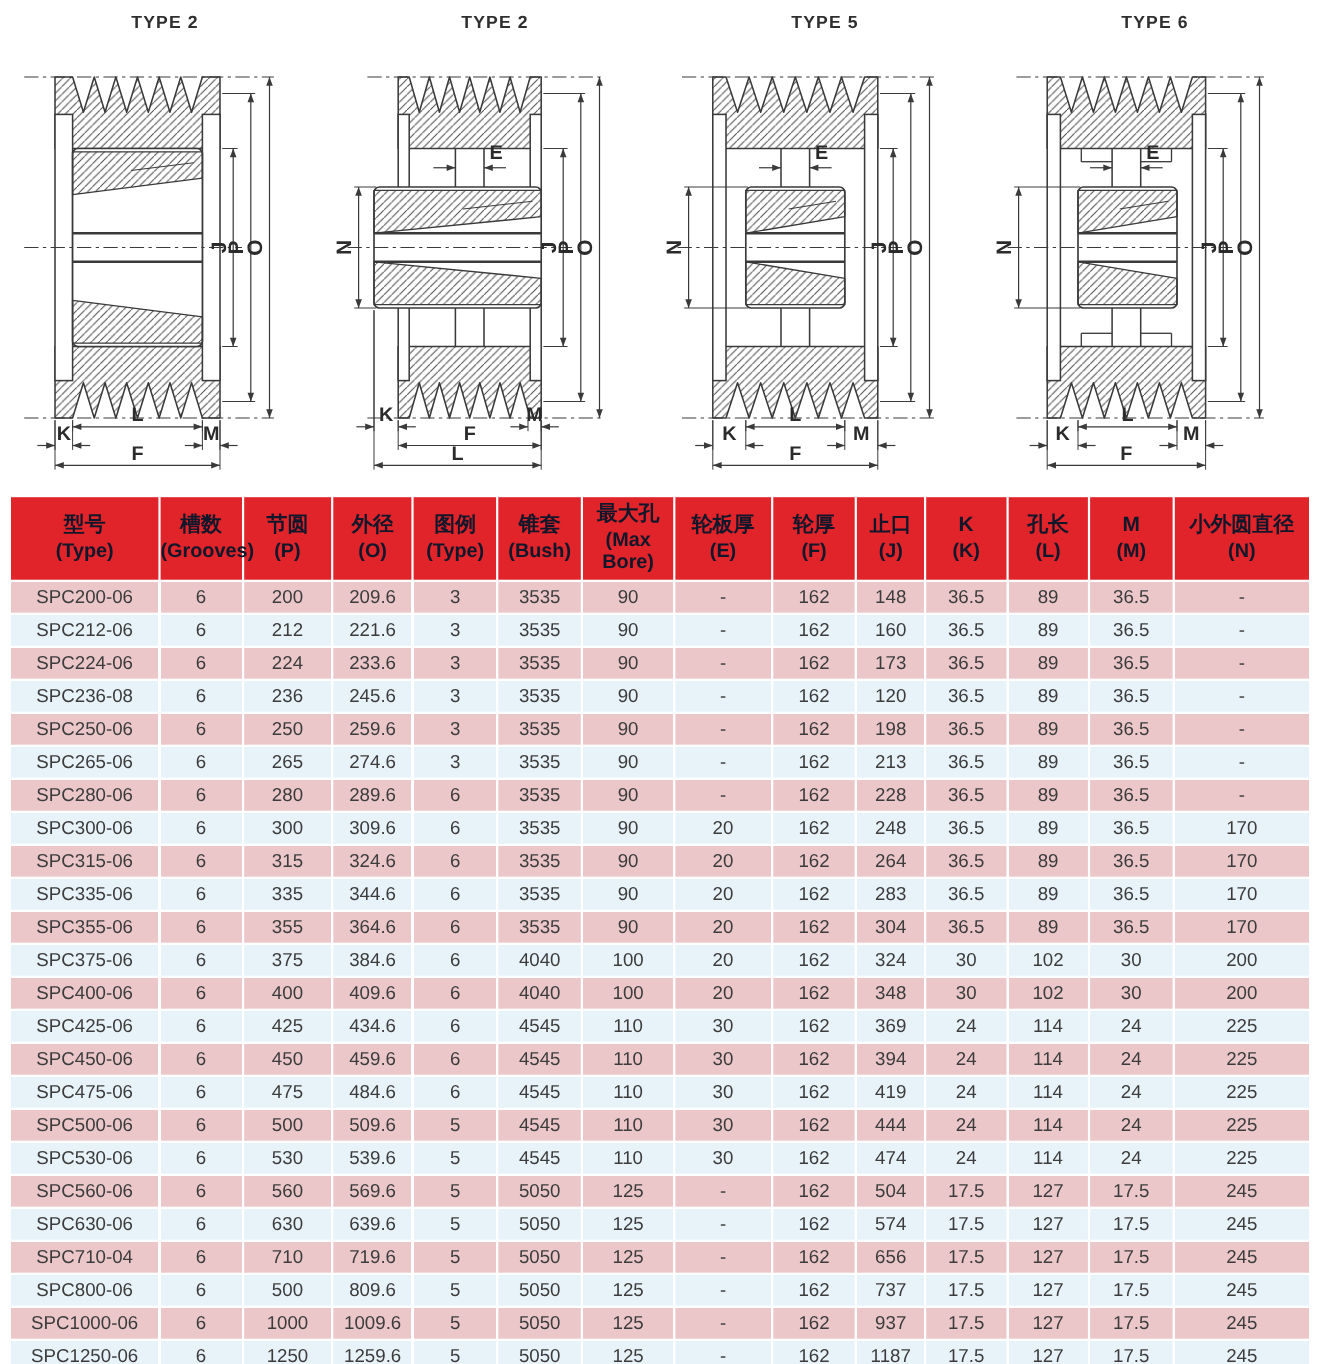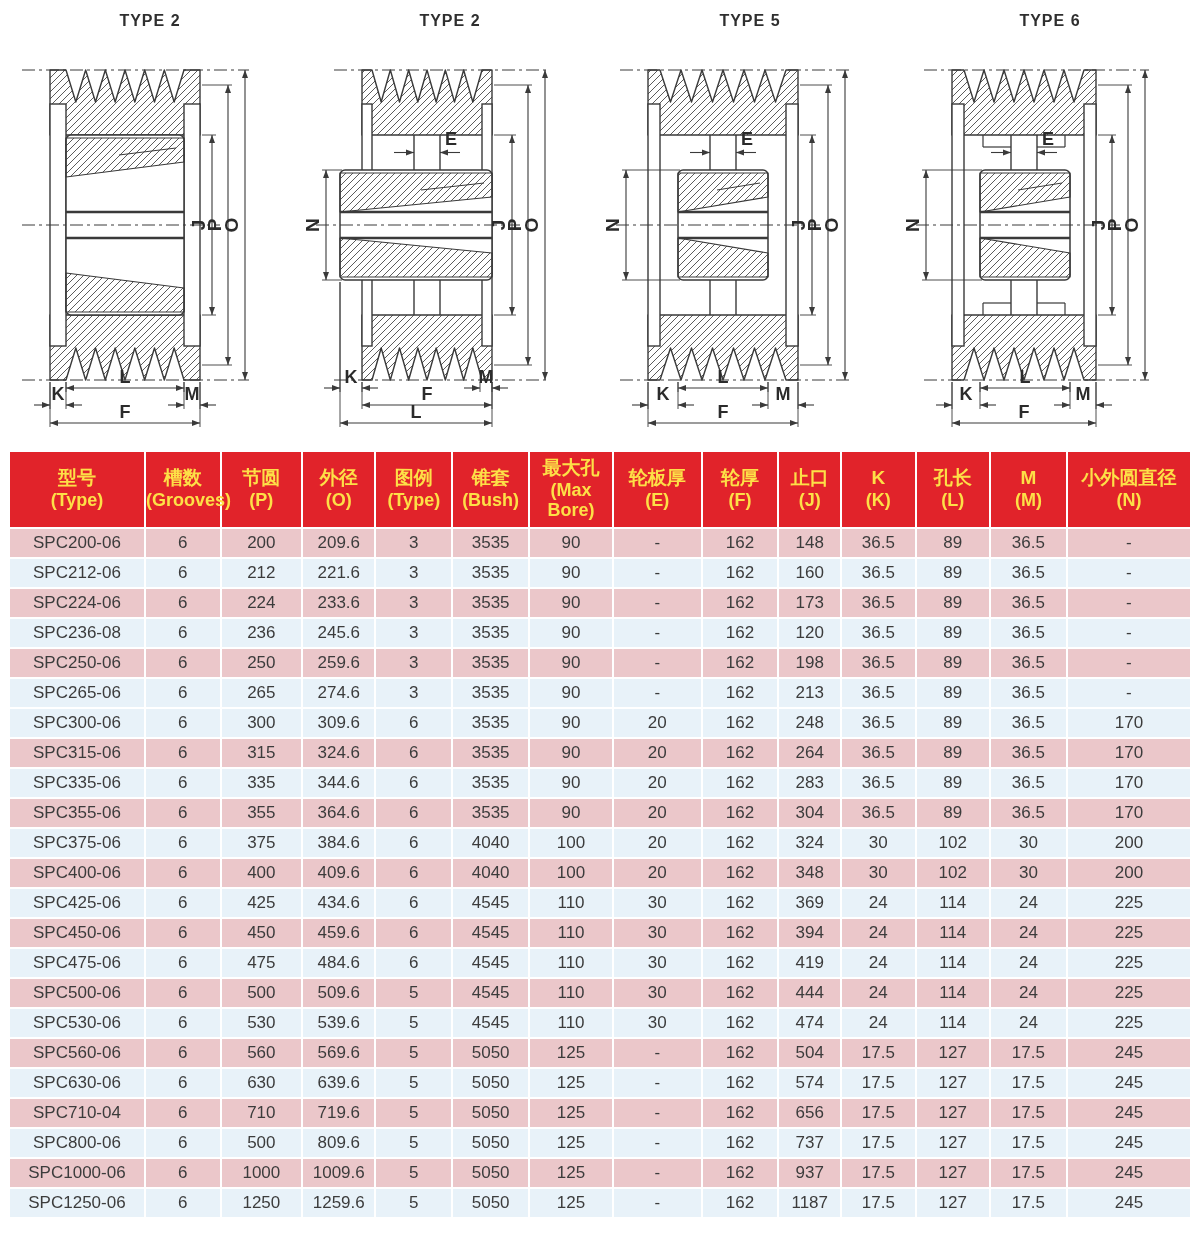--- a/index.html
+++ b/index.html
@@ -15,21 +15,21 @@
   .drawing-title {
     text-align:center; font-weight:bold; font-size:16px; letter-spacing:1px;
     color:#2f2f2f; padding-top:12px; height:18px;
   }
   svg.pulley { display:block; margin:0 auto; }
 
   table.spec {
     width:1184px; margin:0 8px; border-collapse:collapse; table-layout:fixed;
   }
   table.spec th {
-    background:var(--header-bg,#e1232a); color:#fde047;
+    background:var(--header-bg,#e1232a); color:#0f172a;
     border:2px solid #ffffff; padding:4px 0 6px 0; vertical-align:middle;
   }
   .th-zh { font-size:19px; font-weight:bold; line-height:1.25; }
   .th-en { font-size:18px; font-weight:bold; line-height:1.15; }
   table.spec td {
     text-align:center; font-size:17px; color:#3c3c3c;
     height:28px; line-height:28px; border:2px solid #ffffff;
     padding:0; white-space:nowrap; overflow:hidden;
   }
   tr.row-pink td { background:var(--row-pink,#ebc7ca); }
@@ -521,20 +521,36 @@
         <td>3535</td>
         <td>90</td>
         <td>-</td>
         <td>162</td>
         <td>213</td>
         <td>36.5</td>
         <td>89</td>
         <td>36.5</td>
         <td>-</td>
       </tr>
+      <tr class="row-pink">
+        <td>SPC280-06</td>
+        <td>6</td>
+        <td>280</td>
+        <td>289.6</td>
+        <td>6</td>
+        <td>3535</td>
+        <td>90</td>
+        <td>-</td>
+        <td>162</td>
+        <td>228</td>
+        <td>36.5</td>
+        <td>89</td>
+        <td>36.5</td>
+        <td>-</td>
+      </tr>
       <tr class="row-blue">
         <td>SPC300-06</td>
         <td>6</td>
         <td>300</td>
         <td>309.6</td>
         <td>6</td>
         <td>3535</td>
         <td>90</td>
         <td>20</td>
         <td>162</td>

